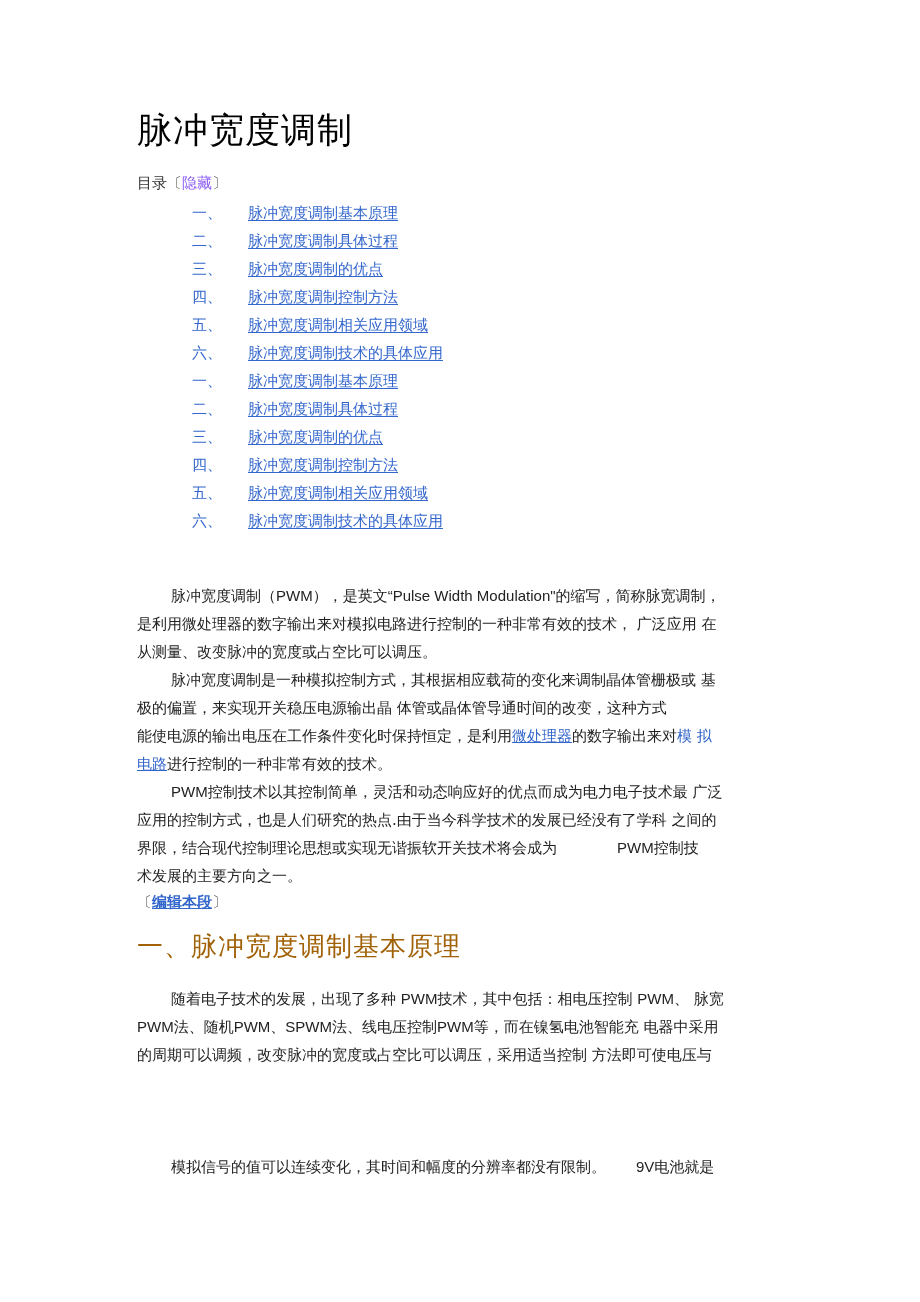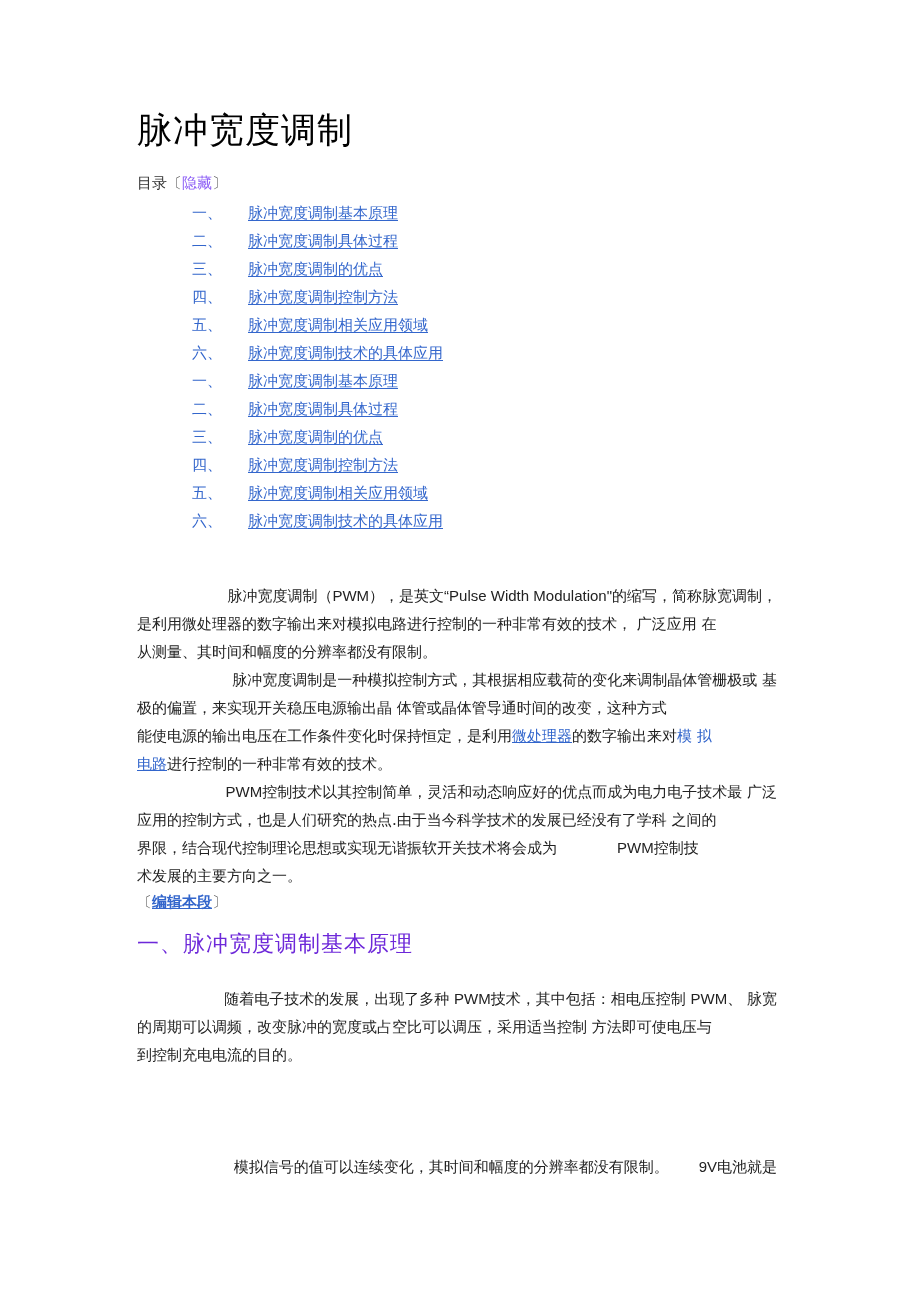--- a/index.html
+++ b/index.html
@@ -24,31 +24,31 @@
   .toc {
     position: absolute; left: 192px; top: 191px; margin: 0; padding: 0; list-style: none;
   }
   .toc li { height: 28px; line-height: 22px; font-size: 15px; }
   .toc a { color: #3366cc; text-decoration: underline; text-underline-offset: 2px; margin-top: 15px; }
   .toc .num { display: inline-block; width: 56px; }
   .para {
     position: absolute; left: 137px; width: 640px;
     font-size: 15px; line-height: 28px; margin: 0; color: #222;
   }
-  .para .indent { padding-left: 34px; text-align: right; }
+  .para .indent { padding-left: 34px; }
   .latin { font-family: "Liberation Sans", "DejaVu Sans", sans-serif; }
   .line { display: block; white-space: nowrap; }
   .edit {
     position: absolute; left: 137px; top: 882px; font-size: 15px; color: #555;
   }
   .edit a { font-weight: bold; color: #3366cc; }
   .h2 {
     position: absolute; left: 137px; top: 918px; margin: 0;
     font-family: "DejaVu Sans", "Liberation Sans", sans-serif;
-    font-size: 22px; font-weight: normal; color: #6d28d9; letter-spacing: 1px;
+    font-size: 26px; font-weight: normal; color: #a16207; letter-spacing: 1px;
   }
 </style>
 </head>
 <body>
 
 <div class="page">
 
   <h1 class="title">脉冲宽度调制</h1>
 
   <div class="toc-header">
@@ -66,21 +66,21 @@
     <li><a><span class="num">二、</span><span>脉冲宽度调制具体过程</span></a></li>
     <li><a><span class="num">三、</span><span>脉冲宽度调制的优点</span></a></li>
     <li><a><span class="num">四、</span><span>脉冲宽度调制控制方法</span></a></li>
     <li><a><span class="num">五、</span><span>脉冲宽度调制相关应用领域</span></a></li>
     <li><a><span class="num">六、</span><span>脉冲宽度调制技术的具体应用</span></a></li>
   </ul>
 
   <p class="para" style="top:571px;">
     <span class="line indent"><span>脉冲宽度调制（</span><span class="latin">PWM</span><span>），是英文</span><span class="latin">“Pulse Width Modulation"</span><span>的缩写，简称脉宽调制，</span></span>
     <span class="line">是利用微处理器的数字输出来对模拟电路进行控制的一种非常有效的技术，  广泛应用  在</span>
-    <span class="line">从测量、其时间和幅度的分辨率都没有限制。</span>
+    <span class="line">从测量、改变脉冲的宽度或占空比可以调压。</span>
   </p>
 
   <p class="para" style="top:655px;">
     <span class="line indent">脉冲宽度调制是一种模拟控制方式，其根据相应载荷的变化来调制晶体管栅极或  基</span>
     <span class="line">极的偏置，来实现开关稳压电源输出晶        体管或晶体管导通时间的改变，这种方式</span>
     <span class="line"><span>能使电源的输出电压在工作条件变化时保持恒定，是利用</span><a>微处理器</a><span>的数字输出来对</span><span class="link" style="text-decoration:none">模  拟</span></span>
     <span class="line"><a>电路</a><span>进行控制的一种非常有效的技术。</span></span>
   </p>
 
   <p class="para" style="top:767px;">
@@ -91,21 +91,21 @@
   </p>
 
   <div class="edit">
     <span>〔</span><a>编辑本段</a><span>〕</span>
   </div>
 
   <h2 class="h2">一、脉冲宽度调制基本原理</h2>
 
   <p class="para" style="top:974px;">
     <span class="line indent"><span>随着电子技术的发展，出现了多种  </span><span class="latin">PWM</span><span>技术，其中包括：相电压控制  </span><span class="latin">PWM</span><span>、  脉宽</span></span>
+    <span class="line"><span class="latin">PWM</span><span>法、随机</span><span class="latin">PWM</span><span>、</span><span class="latin">SPWM</span><span>法、线电压控制</span><span class="latin">PWM</span><span>等，而在镍氢电池智能充  电器中采用</span></span>
     <span class="line">的周期可以调频，改变脉冲的宽度或占空比可以调压，采用适当控制  方法即可使电压与</span>
-    <span class="line">到控制充电电流的目的。</span>
   </p>
 
   <p class="para" style="top:1142px;">
     <span class="line indent"><span>模拟信号的值可以连续变化，其时间和幅度的分辨率都没有限制。</span><span class="latin" style="padding-left:30px">9V</span><span>电池就是</span></span>
   </p>
 
 </div>
 
 </body></html>

